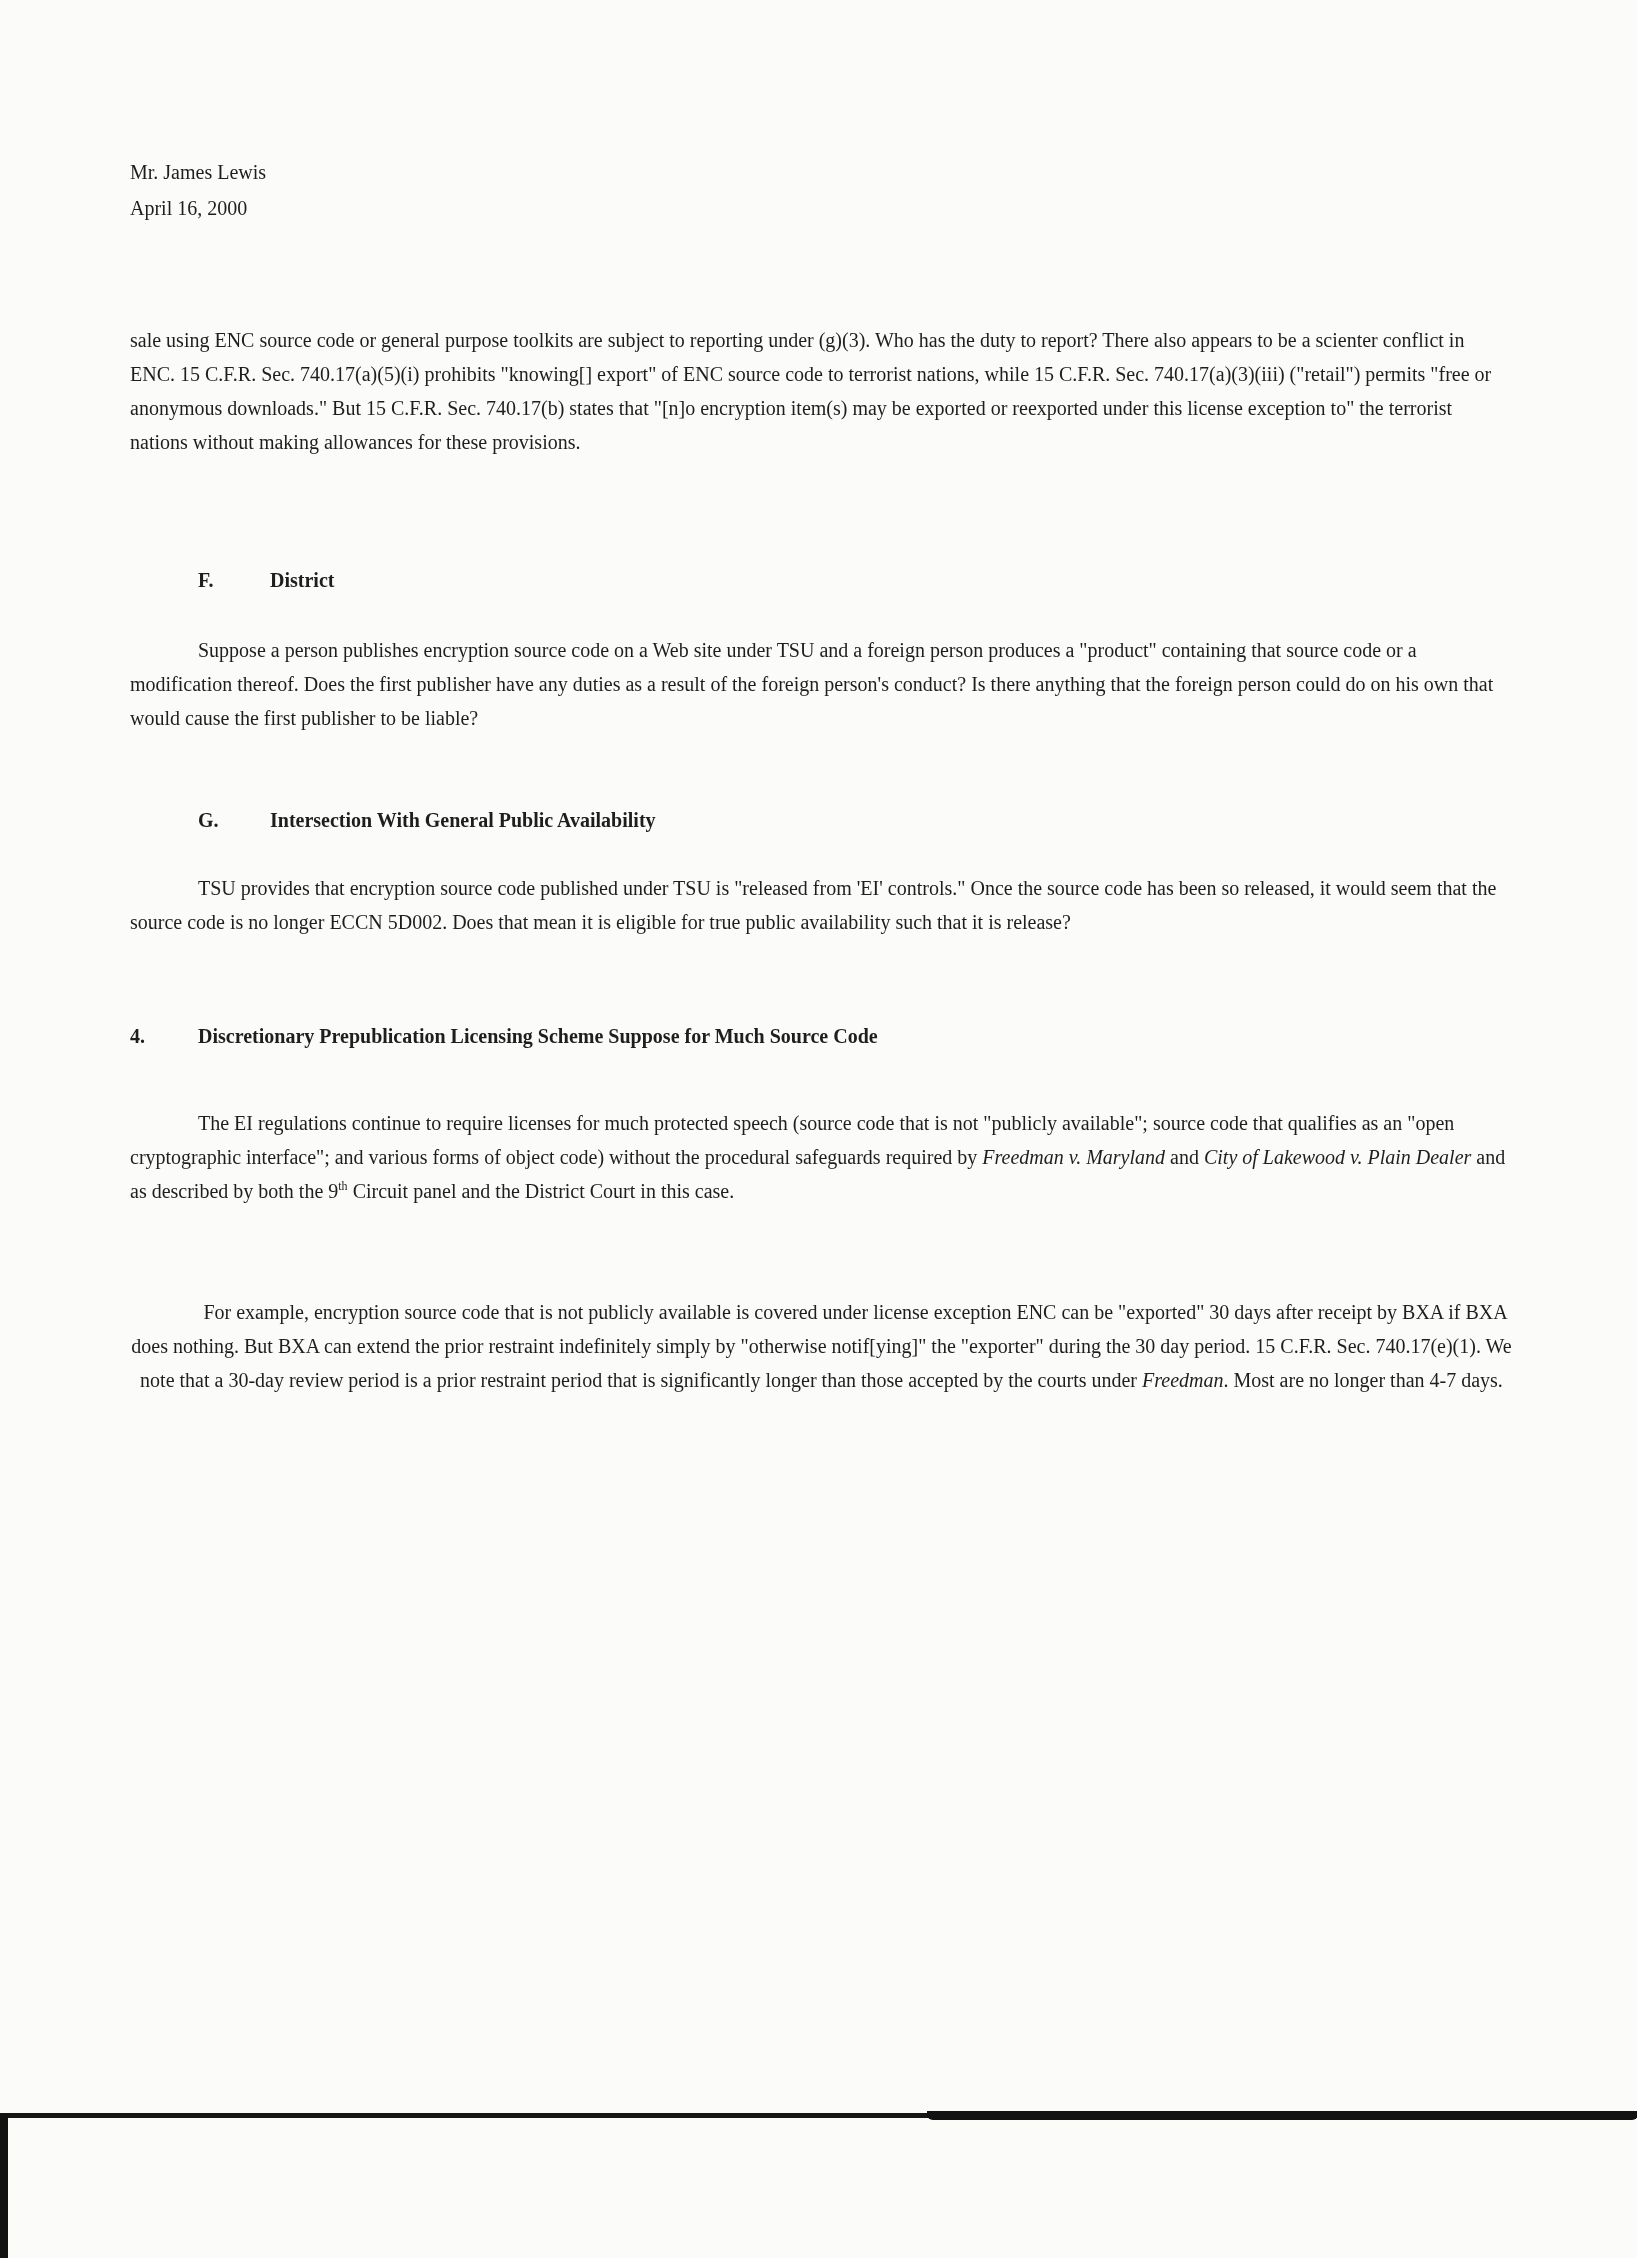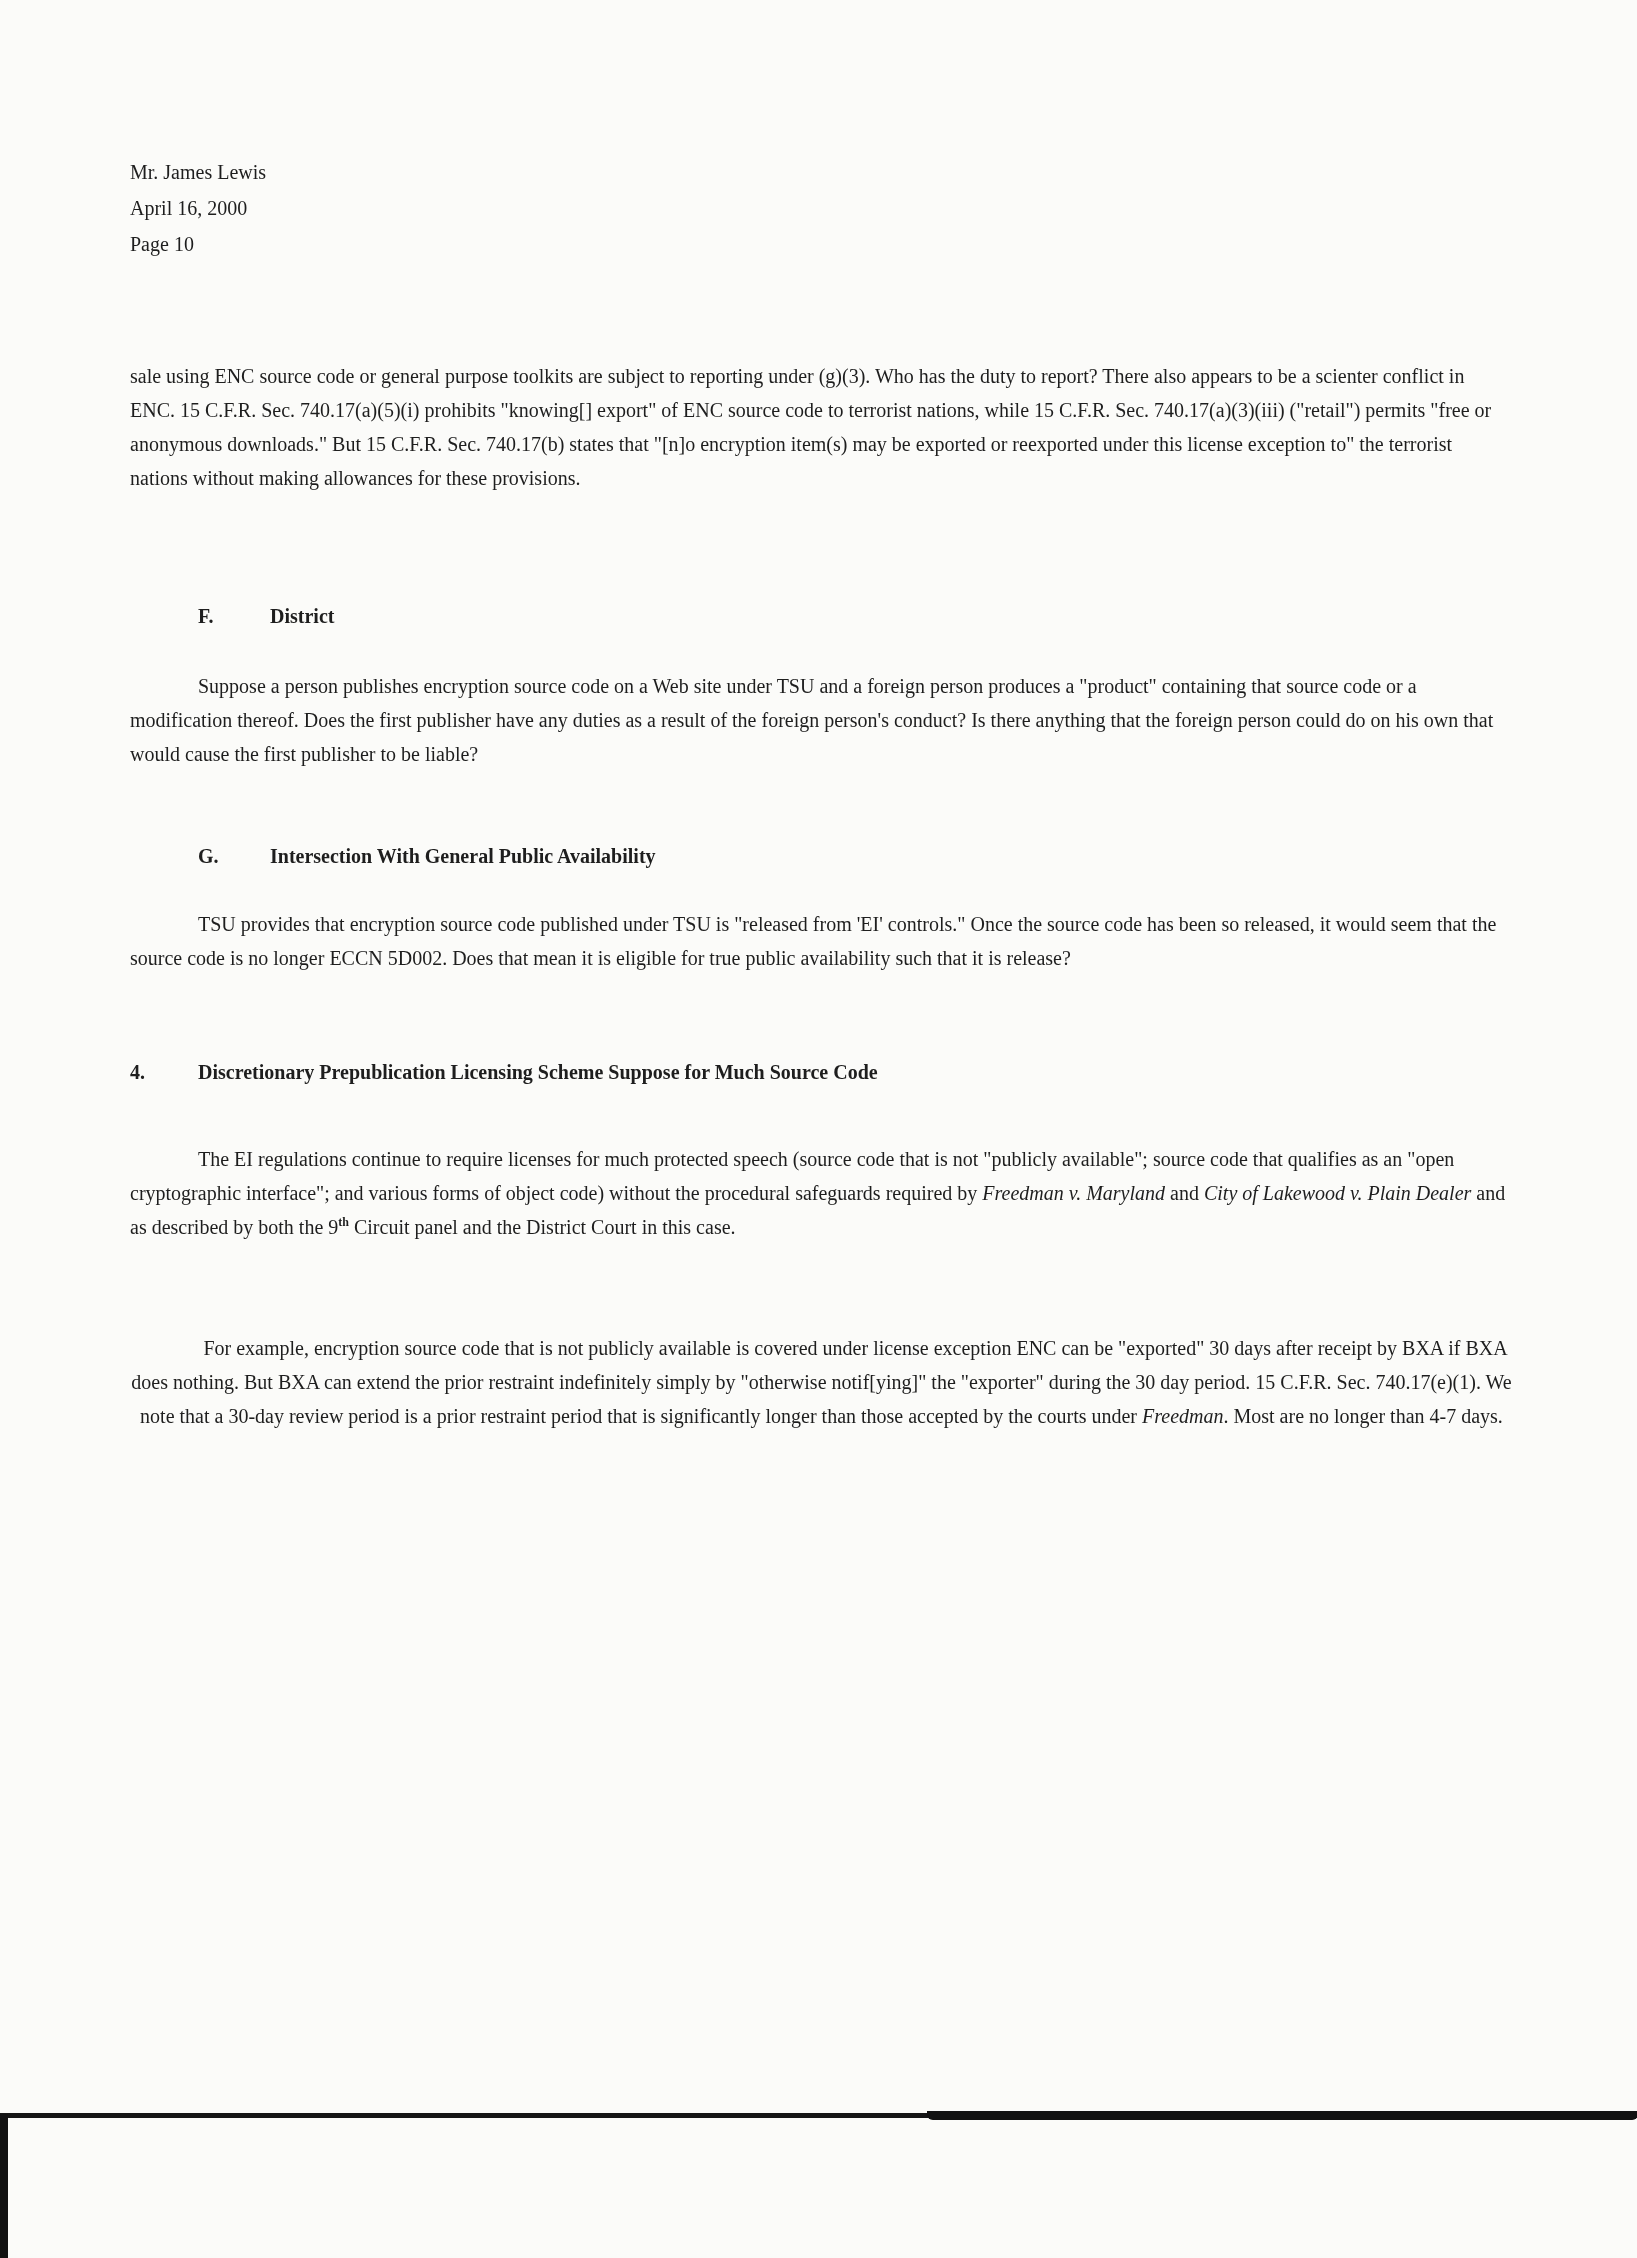--- a/index.html
+++ b/index.html
@@ -35,21 +35,21 @@
   .heading .h-label { width: 72px; flex: 0 0 72px; }
   .heading.top .h-label { width: 68px; flex: 0 0 68px; }
   .h-f { margin-top: 104px; }
   .p-f { margin-top: 36px; }
   .h-g { margin-top: 68px; }
   .p-g { margin-top: 34px; }
   .h-4 { margin-top: 80px; }
   .p-4a { margin-top: 53px; }
   .p-4b { margin-top: 87px; text-align: center; }
   .run-i { font-style: italic; font-family: Liberation Serif, serif; }
-  .run-sup { vertical-align: super; font-size: 60%; line-height: 0; font-weight: bold; }
+  .run-sup { vertical-align: super; font-size: 60%; line-height: 0; }
   
   .scan-bottom-line {
     position: absolute;
     left: 0; top: 2113px;
     width: 1638px; height: 4.8px;
     background: #161616;
   }
   .scan-bottom-line-right {
     position: absolute;
     left: 927px; top: 2111px;
@@ -65,21 +65,20 @@
   }
 </style>
 </head>
 <body>
 
 <div class="page-content">
 
   <div class="doc-header">
     <div>Mr. James Lewis</div>
     <div>April 16, 2000</div>
-    <div>Page 10</div>
   </div>
 
   <p class="para continuation p1"><span>sale using ENC source code or general purpose toolkits are subject to reporting under (g)(3). Who has the duty to report?  There also appears to be a scienter conflict in ENC. 15 C.F.R. Sec. 740.17(a)(5)(i) prohibits "knowing[] export" of ENC source code to terrorist nations, while 15 C.F.R. Sec. 740.17(a)(3)(iii) ("retail") permits "free or anonymous downloads." But 15 C.F.R. Sec. 740.17(b) states that "[n]o encryption item(s) may be exported or reexported under this license exception to" the terrorist nations without making allowances for these provisions.</span></p>
 
   <div class="heading sub h-f">
     <span class="h-label">F.</span>
     <span class="h-title">District</span>
   </div>
 
   <p class="para p-f"><span>Suppose a person publishes encryption source code on a Web site under TSU and a foreign person produces a "product" containing that source code or a modification thereof. Does the first publisher have any duties as a result of the foreign person's conduct? Is there anything that the foreign person could do on his own that would cause the first publisher to be liable?</span></p>

